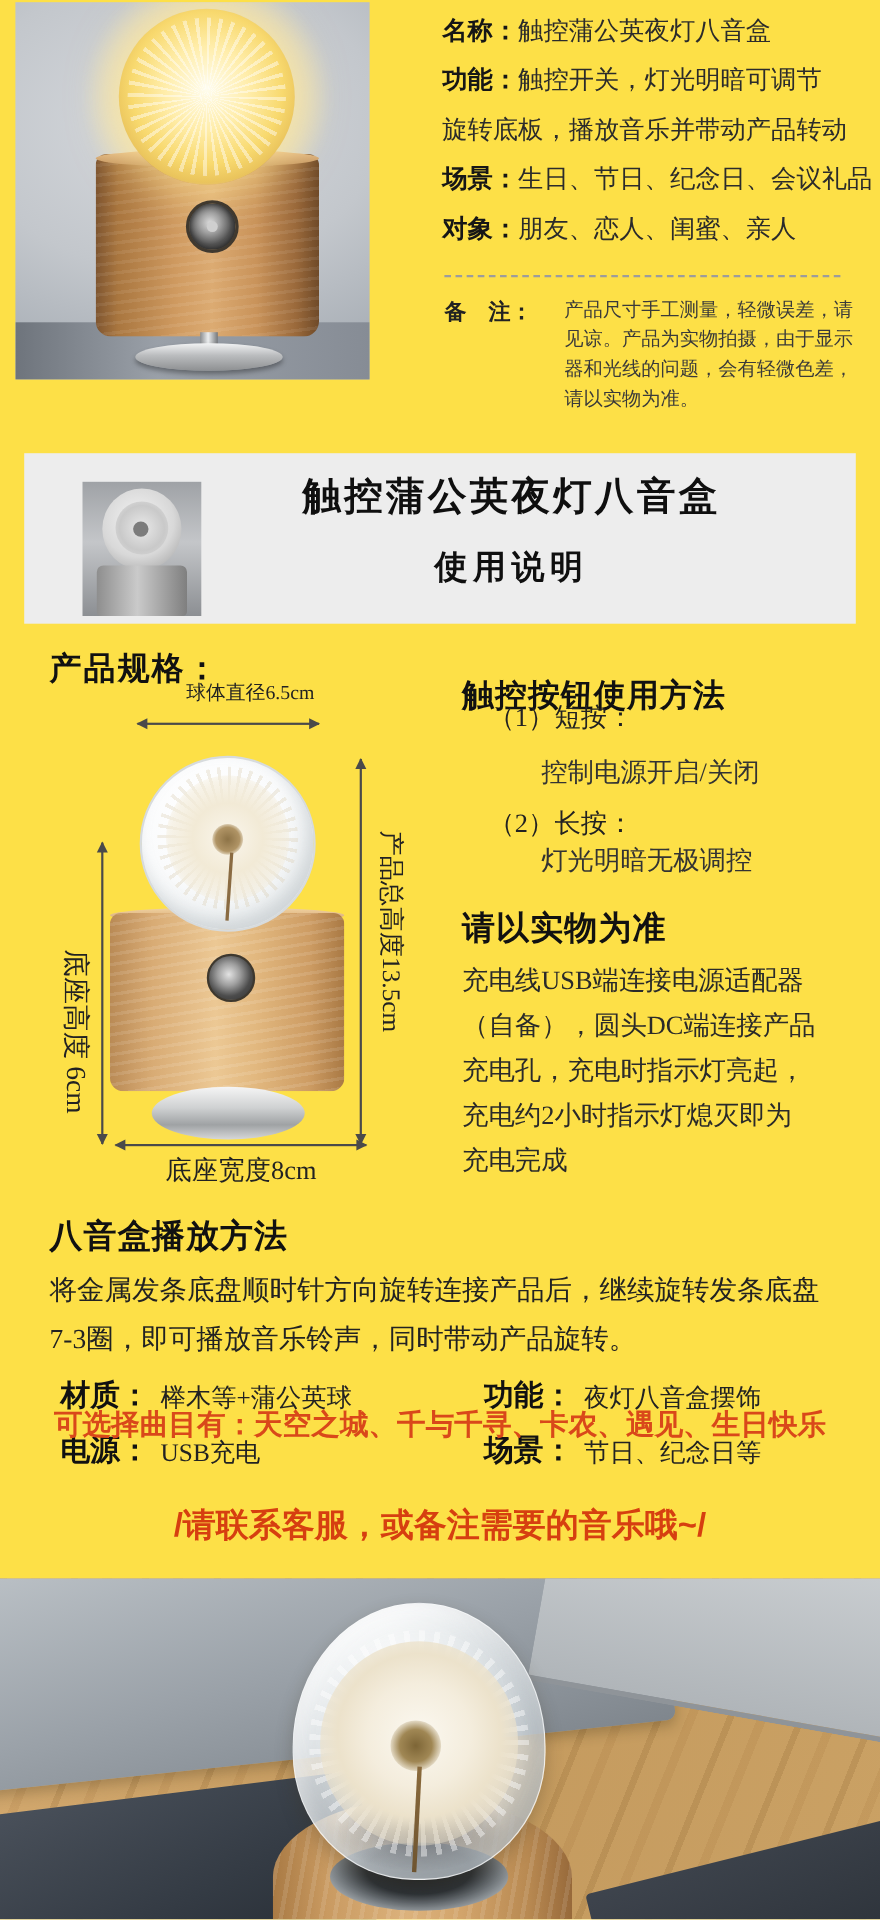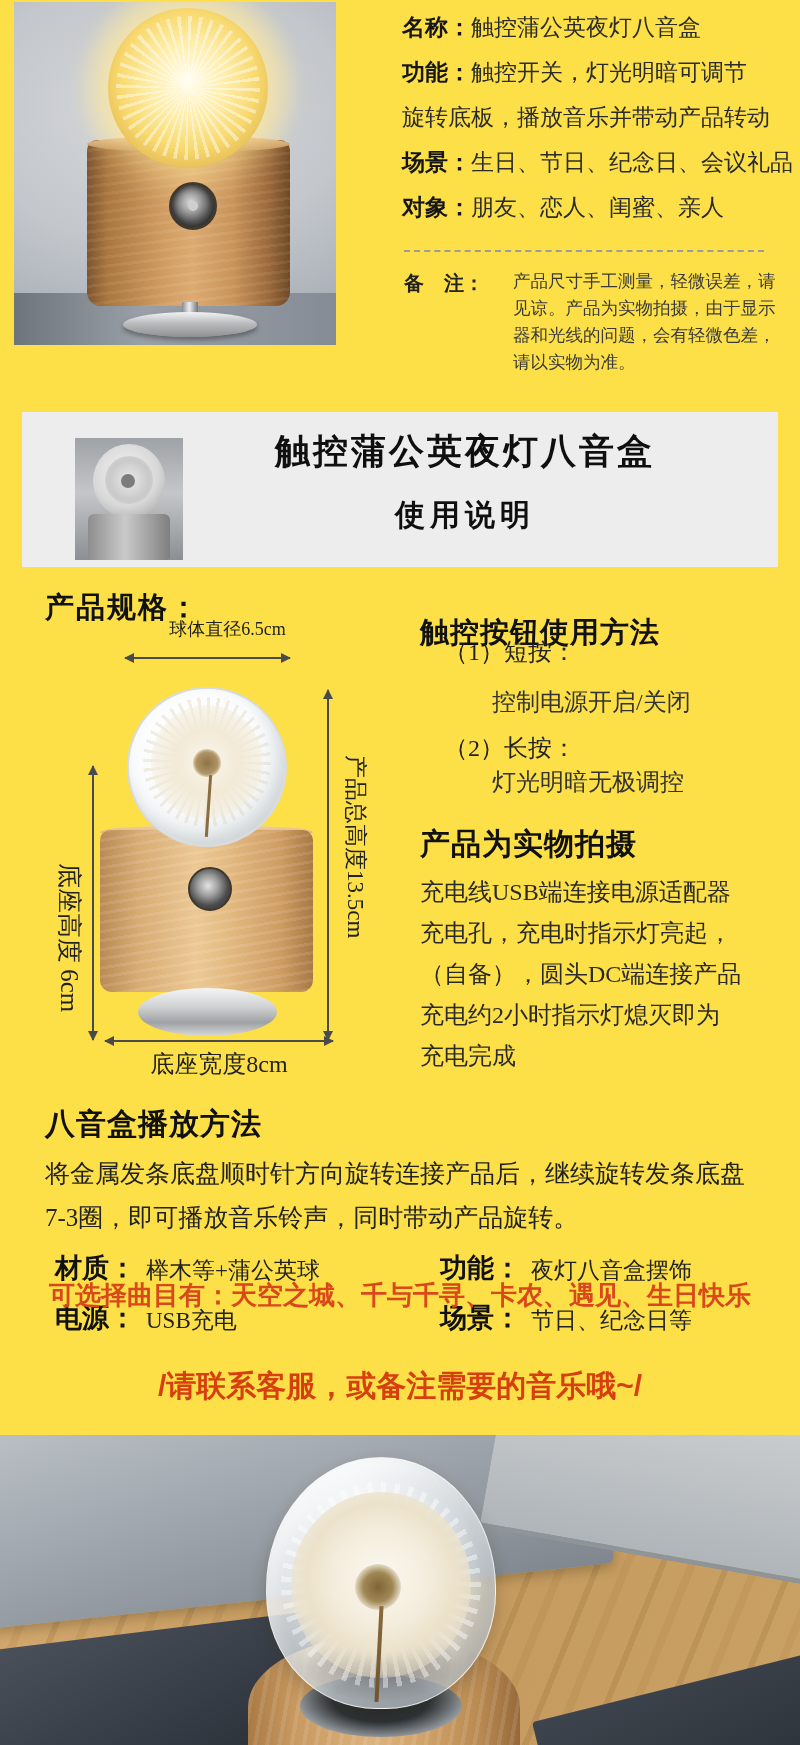--- a/index.html
+++ b/index.html
@@ -239,25 +239,25 @@
     <div class="abs vlabel vlabel-left">底座高度 6cm</div>
     <div class="abs dim-bottom">底座宽度8cm</div>
   </div>
 
   <div class="abs touch-heading">触控按钮使用方法</div>
   <div class="abs g-item ti1">（1）短按：</div>
   <div class="abs g-item td1">控制电源开启/关闭</div>
   <div class="abs g-item ti2">（2）长按：</div>
   <div class="abs g-item td2">灯光明暗无极调控</div>
 
-  <div class="abs charge-heading">产品为实物拍摄</div>
+  <div class="abs charge-heading">请以实物为准</div>
   <div class="abs charge-lines">
     <div>充电线USB端连接电源适配器</div>
+    <div>（自备），圆头DC端连接产品</div>
     <div>充电孔，充电时指示灯亮起，</div>
-    <div>（自备），圆头DC端连接产品</div>
     <div>充电约2小时指示灯熄灭即为</div>
     <div>充电完成</div>
   </div>
 
   <div class="abs mb-heading">八音盒播放方法</div>
   <div class="abs mb-lines">
     <div>将金属发条底盘顺时针方向旋转连接产品后，继续旋转发条底盘</div>
     <div>7-3圈，即可播放音乐铃声，同时带动产品旋转。</div>
   </div>
 

